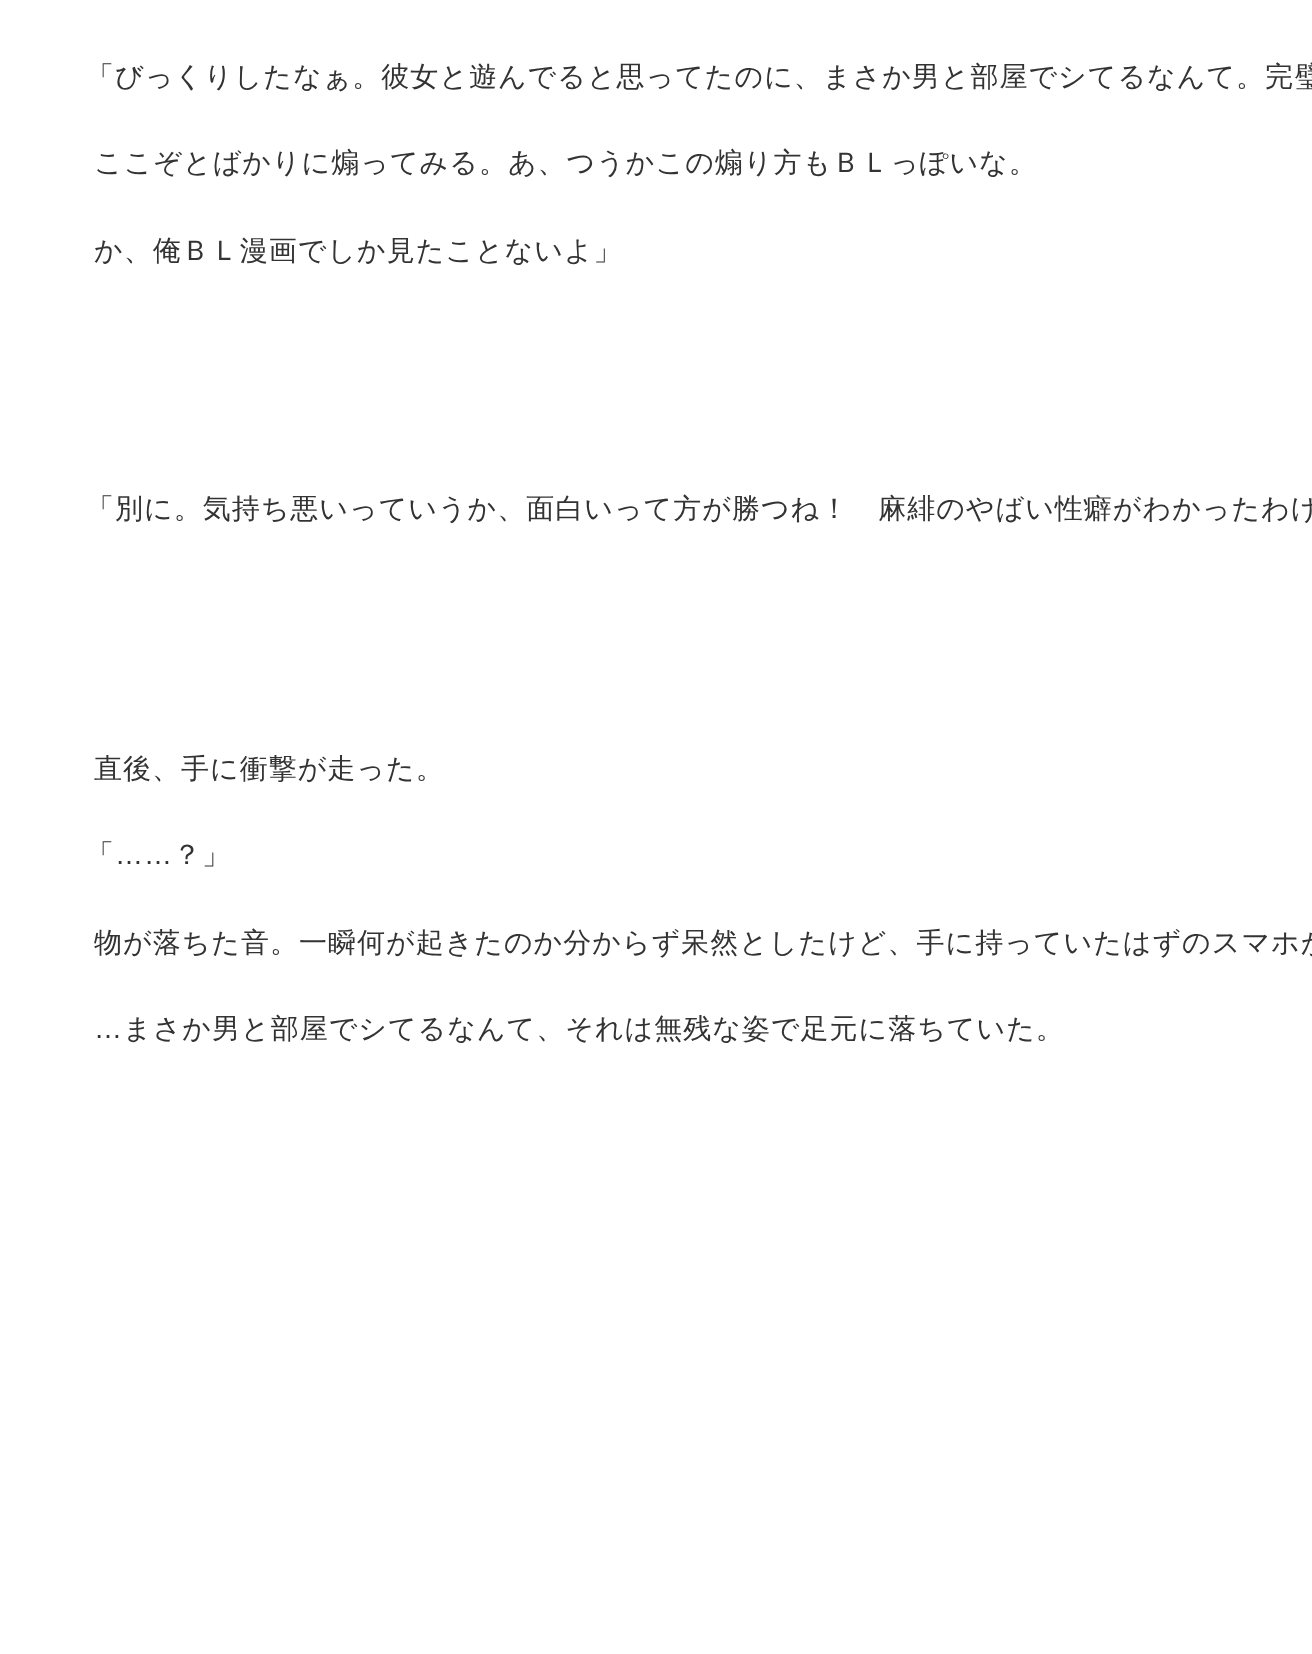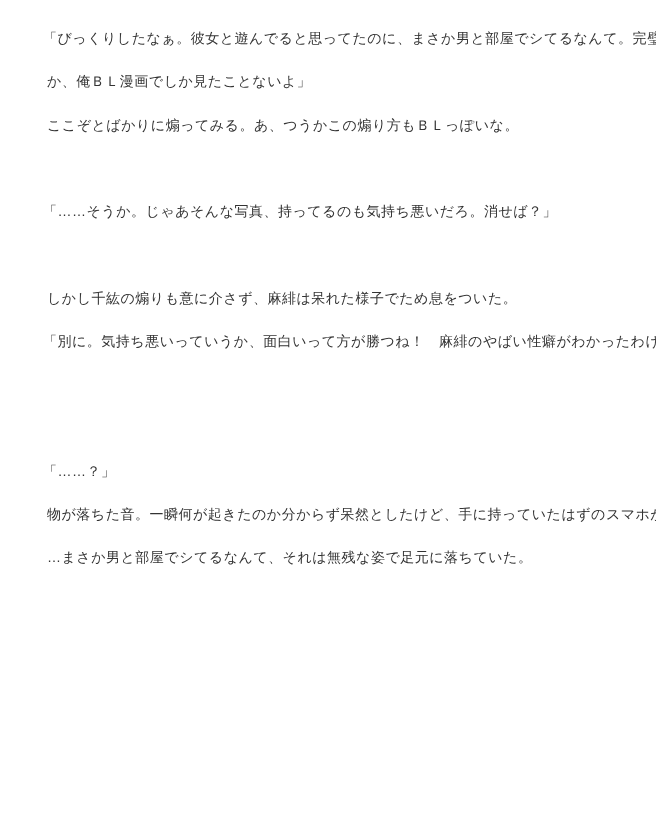--- a/index.html
+++ b/index.html
@@ -36,26 +36,25 @@
   .line.q {
     text-indent: -4px;
   }
 </style>
 </head>
 <body>
 
 <div class="page">
   <div class="text-area">
     <div class="line q">「びっくりしたなぁ。彼女と遊んでると思ってたのに、まさか男と部屋でシてるなんて。完璧な兄がホモと</div>
+    <div class="line">ここぞとばかりに煽ってみる。あ、つうかこの煽り方もＢＬっぽいな。</div>
     <div class="line">か、俺ＢＬ漫画でしか見たことないよ」</div>
-    <div class="line">ここぞとばかりに煽ってみる。あ、つうかこの煽り方もＢＬっぽいな。</div>
     <div class="line"></div>
-    <div class="line q">「……そうか。じゃあそんな写真、持ってるのも気持ち悪いだろ。消せば？」</div>
     <div class="line"></div>
-    <div class="line">しかし千紘の煽りも意に介さず、麻緋は呆れた様子でため息をついた。</div>
     <div class="line q">「別に。気持ち悪いっていうか、面白いって方が勝つね！　麻緋のやばい性癖がわかったわけだし」</div>
     <div class="line"></div>
     <div class="line"></div>
+    <div class="line">直後、手に衝撃が走った。</div>
     <div class="line q">「……？」</div>
     <div class="line">物が落ちた音。一瞬何が起きたのか分からず呆然としたけど、手に持っていたはずのスマホがない。…</div>
     <div class="line">…まさか男と部屋でシてるなんて、それは無残な姿で足元に落ちていた。</div>
   </div>
 </div>
 
 </body></html>

